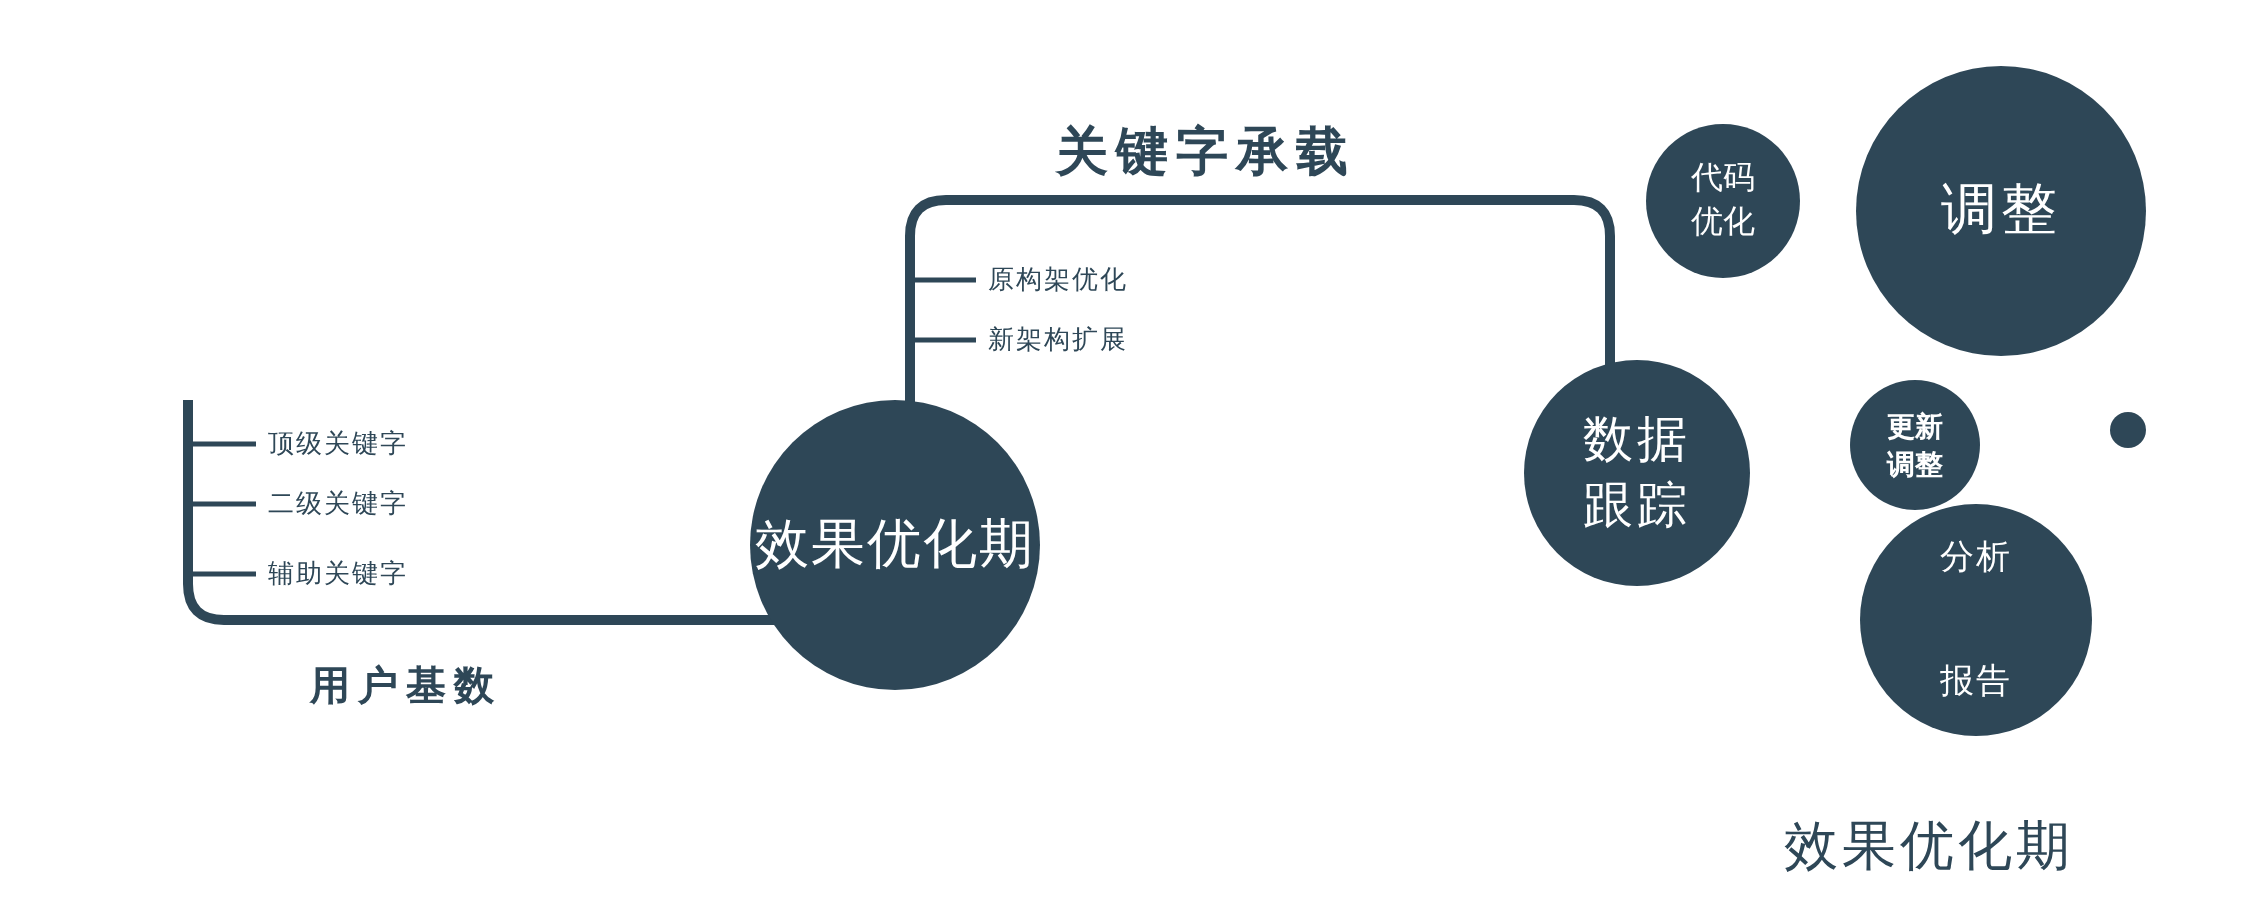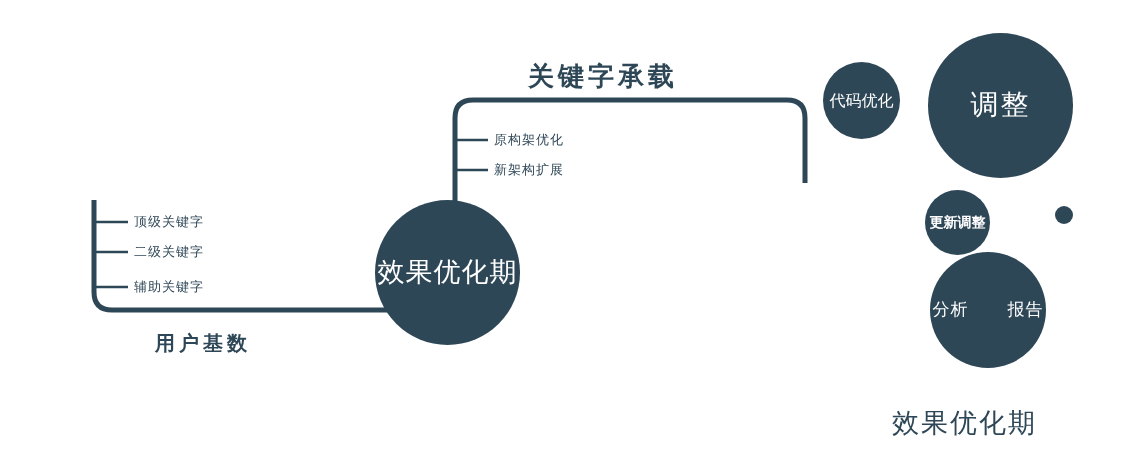--- a/index.html
+++ b/index.html
@@ -21,21 +21,21 @@
     left: 0;
     top: 0;
     color: var(--primary, #2e4757);
   }
   .node {
     position: absolute;
     border-radius: 50%;
     background: var(--primary, #2e4757);
     color: var(--node_text, #ffffff);
     display: flex;
-    flex-direction: row;
+    flex-direction: column;
     align-items: center;
     justify-content: center;
     text-align: center;
     line-height: 1.32;
   }
   .node-traffic   { left: 18px;  top: 57px;  width: 152px; height: 152px; font-size: 28px; letter-spacing: 1px; }
   .node-structure { left: 375px; top: 200px; width: 145px; height: 145px; font-size: 27px; letter-spacing: 1px; }
   .node-tracking  { left: 762px; top: 180px; width: 113px; height: 113px; font-size: 25px; letter-spacing: 2px; }
   .node-code      { left: 823px; top: 62px;  width: 77px;  height: 77px;  font-size: 16px; }
   .node-link      { left: 928px; top: 33px;  width: 145px; height: 145px; font-size: 28px; letter-spacing: 2px; }
@@ -91,20 +91,24 @@
 
     <line x1="455" y1="140" x2="488" y2="140" stroke="currentColor" stroke-width="2.5"></line>
     <line x1="455" y1="170" x2="488" y2="170" stroke="currentColor" stroke-width="2.5"></line>
   </svg>
 
 
   <div class="node node-structure">
     <span>效果优化期</span>
   </div>
 
+  <div class="node node-tracking">
+    <span>数据</span>
+    <span>跟踪</span>
+  </div>
 
   <div class="node node-code">
     <span>代码</span>
     <span>优化</span>
   </div>
 
   <div class="node node-link">
     <span>调整</span>
   </div>
 

